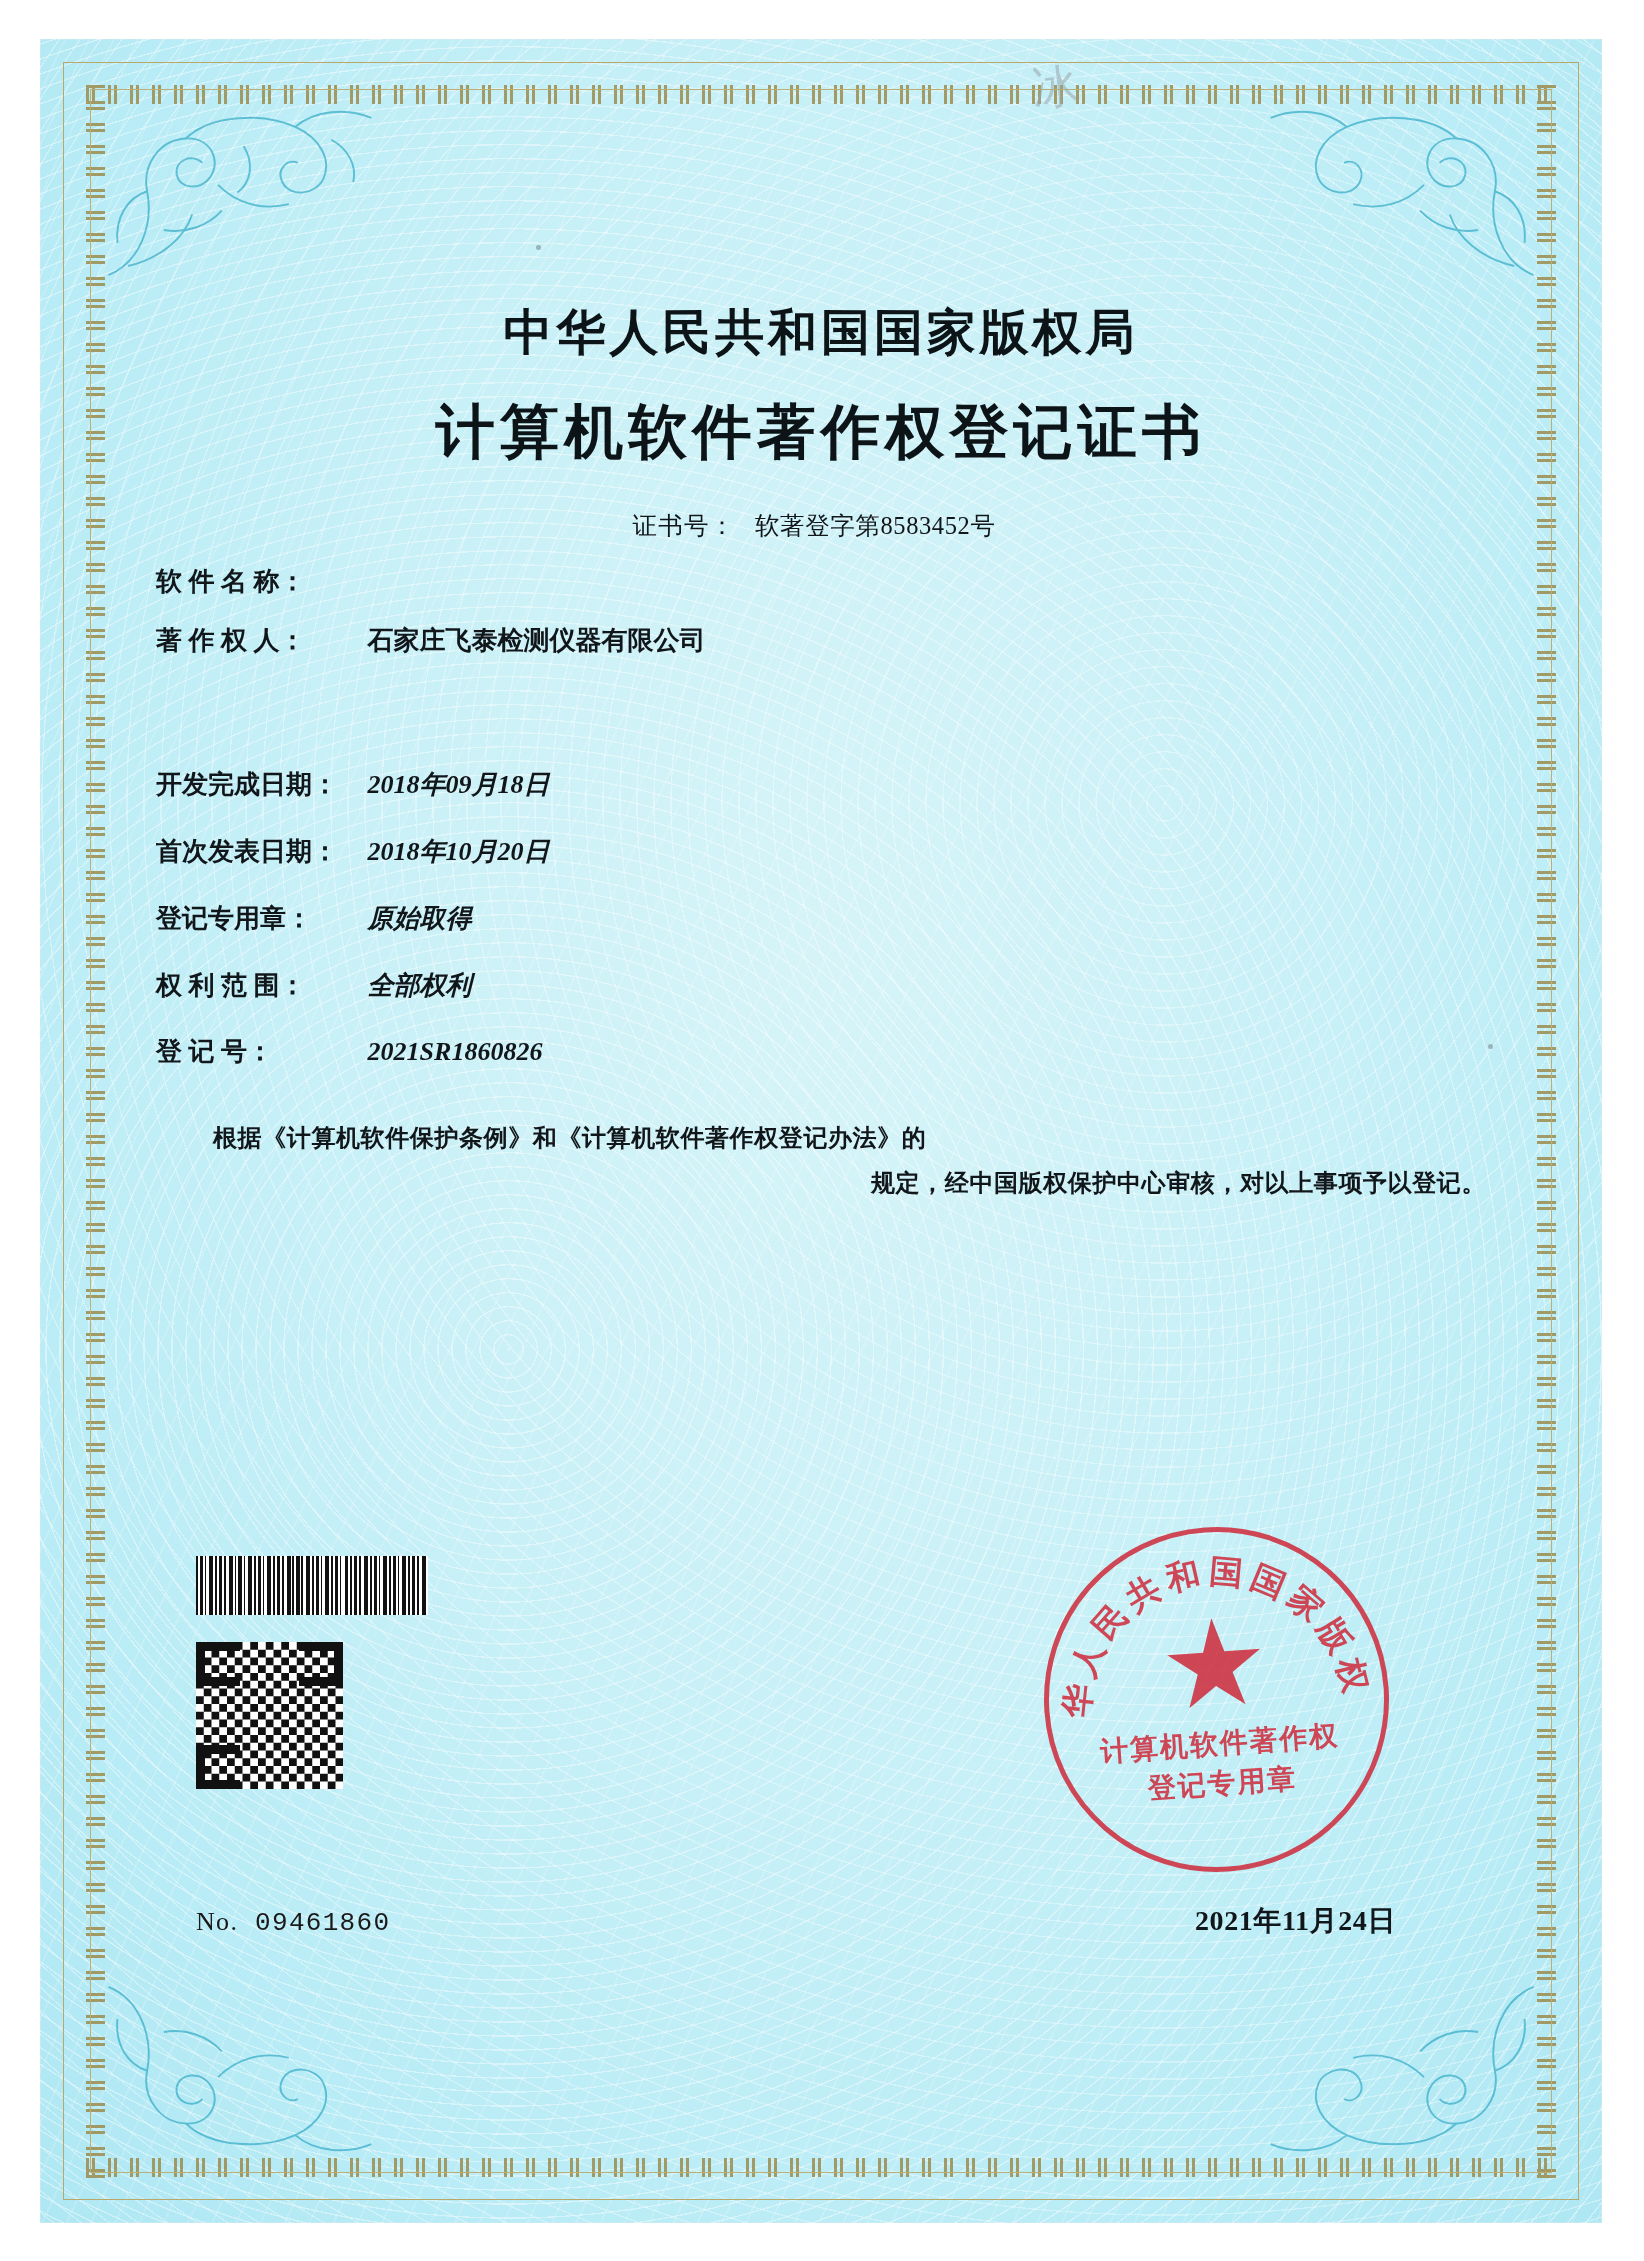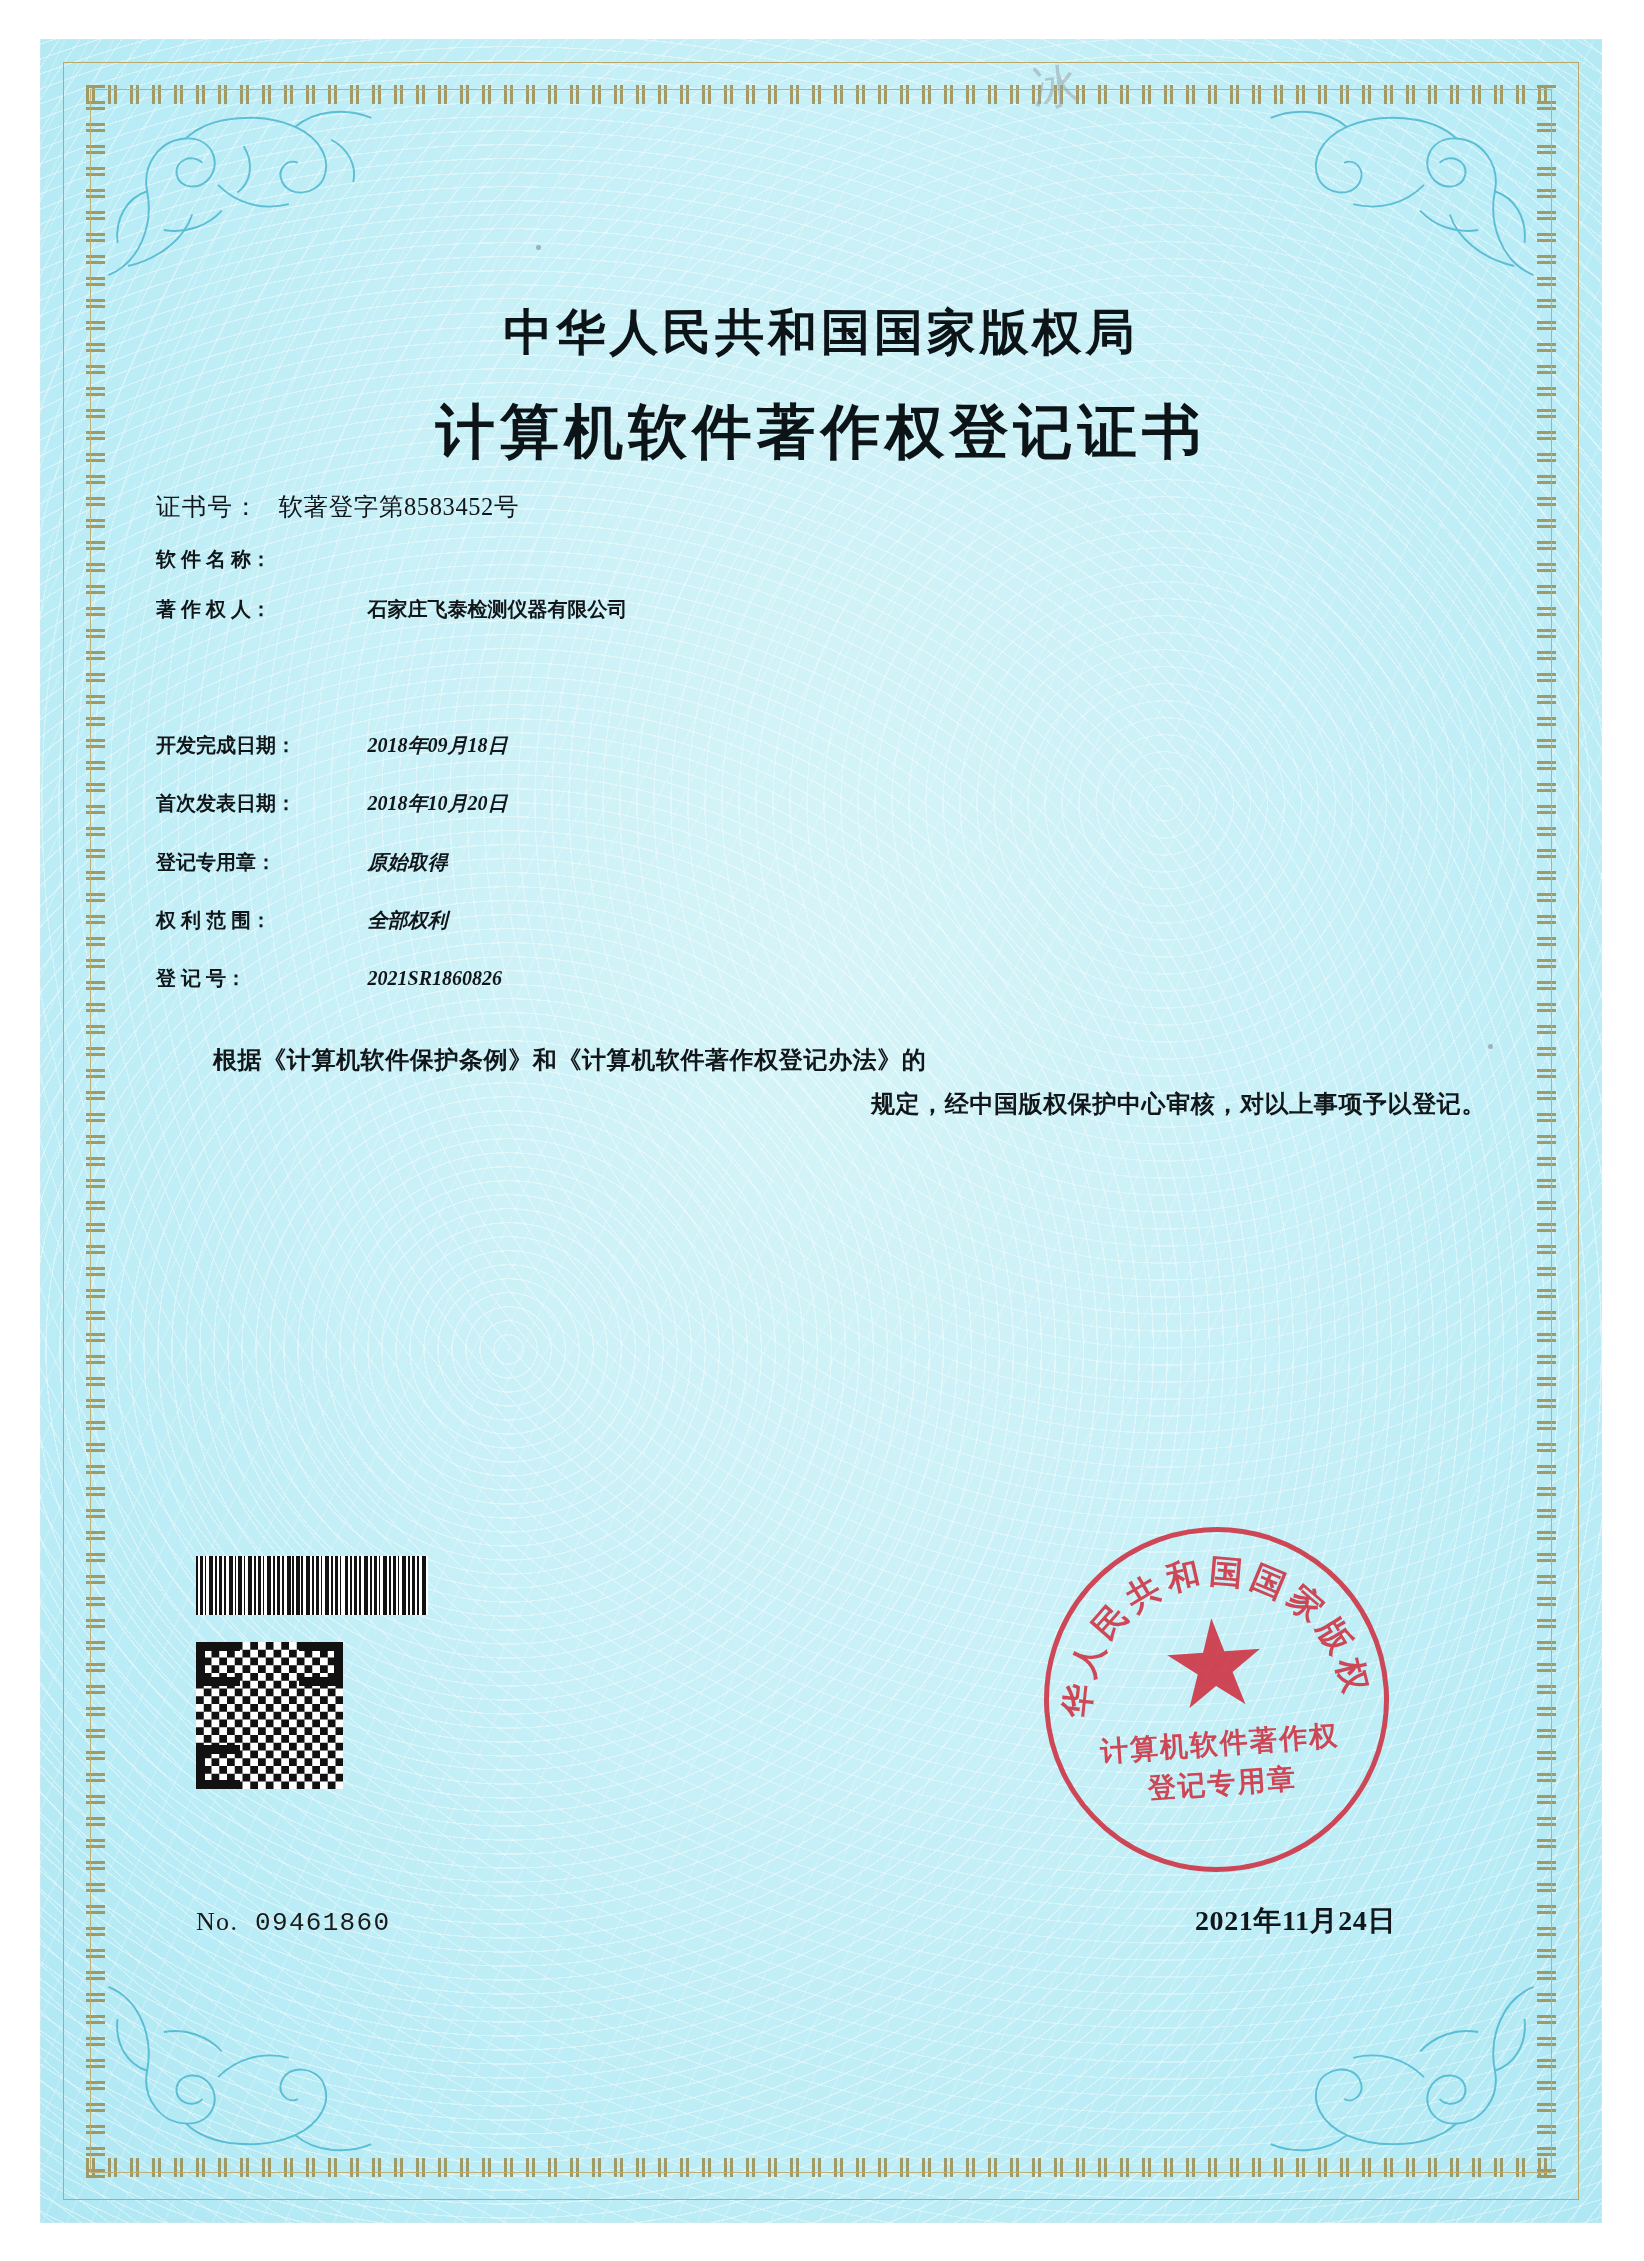--- a/index.html
+++ b/index.html
@@ -115,34 +115,34 @@
     text-align: center;
     font-family: "Liberation Serif", serif;
     font-weight: 700;
     font-size: 59px;
     letter-spacing: 5.2px;
     margin-top: 27px;
     color: #0d1417;
   }
 
   .cert-no {
-    margin-top: 17px;
-    text-align: left;
+    margin-top: 36px;
+    text-align: center;
     padding-right: 14px;
     font-size: 24.5px;
     letter-spacing: 0.6px;
   }
   .cert-no .lbl { letter-spacing: 1.3px; }
   .cert-no .val { margin-left: 19.3px; }
 
   .field {
     display: flex;
     align-items: center;
     margin-top: 22px;
-    font-size: 20px;
+    font-size: 26px;
     line-height: 1.42;
   }
   .field .label {
     flex: 0 0 200px;
     font-weight: 700;
     letter-spacing: 0px;
     white-space: nowrap;
   }
   .field .value {
     flex: 1 1 auto;

